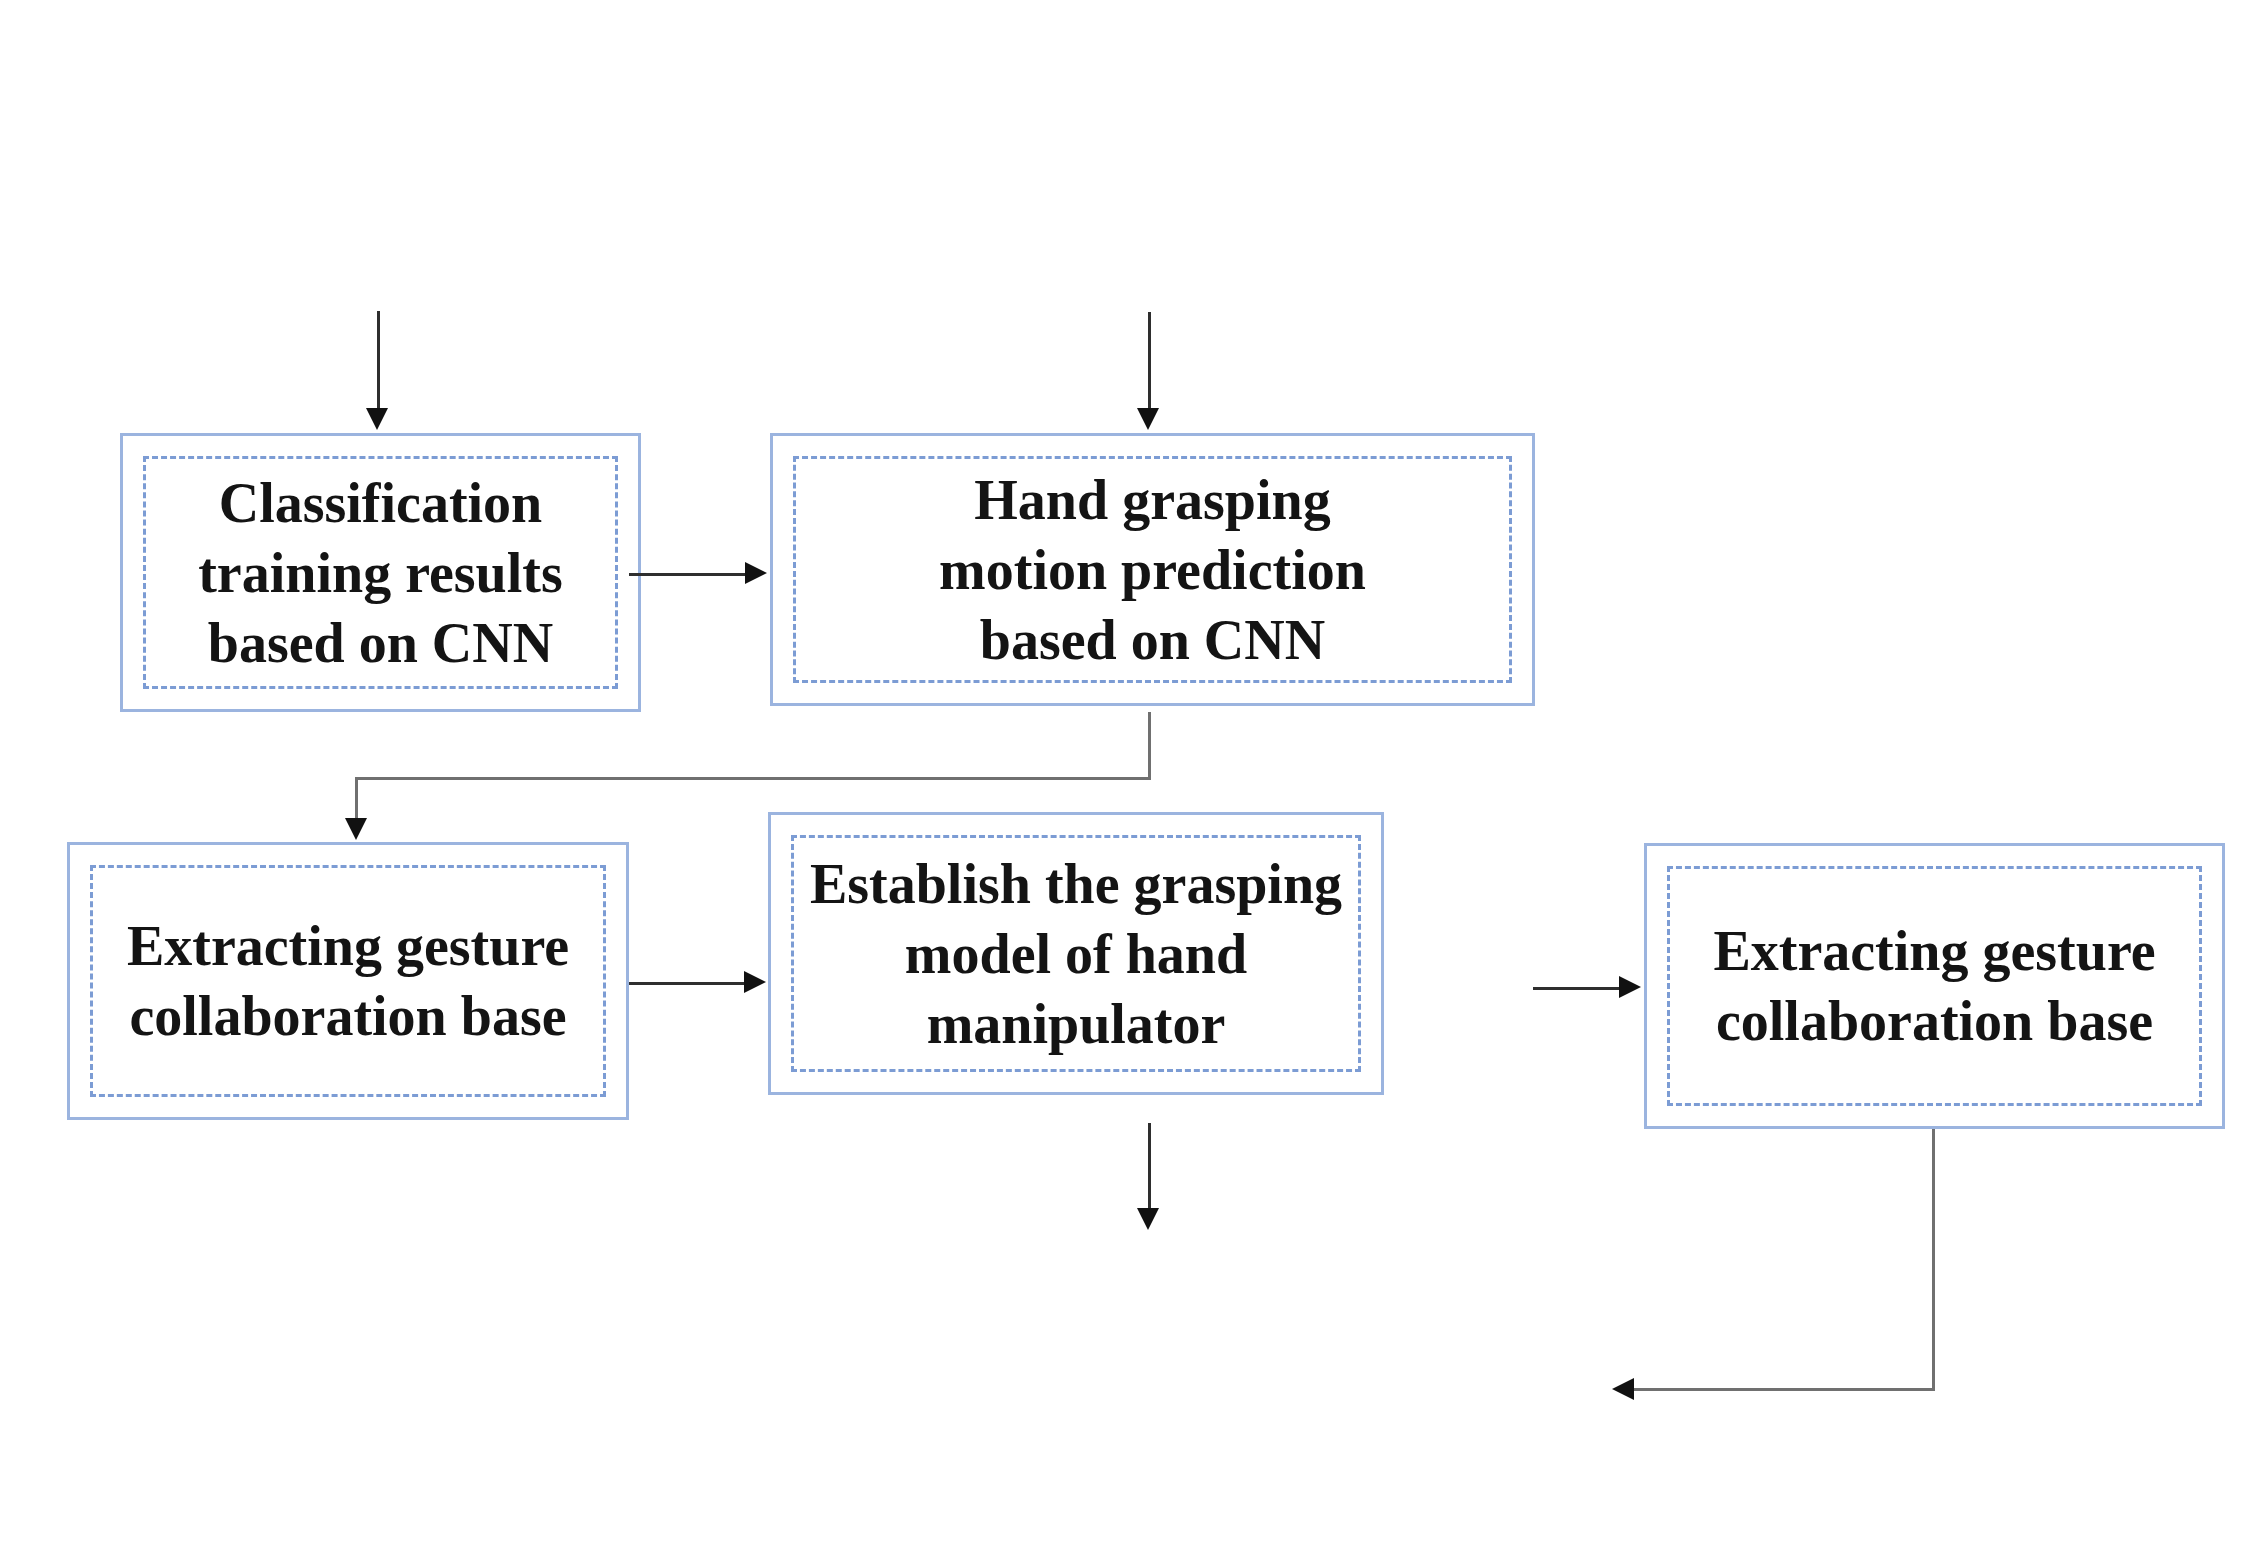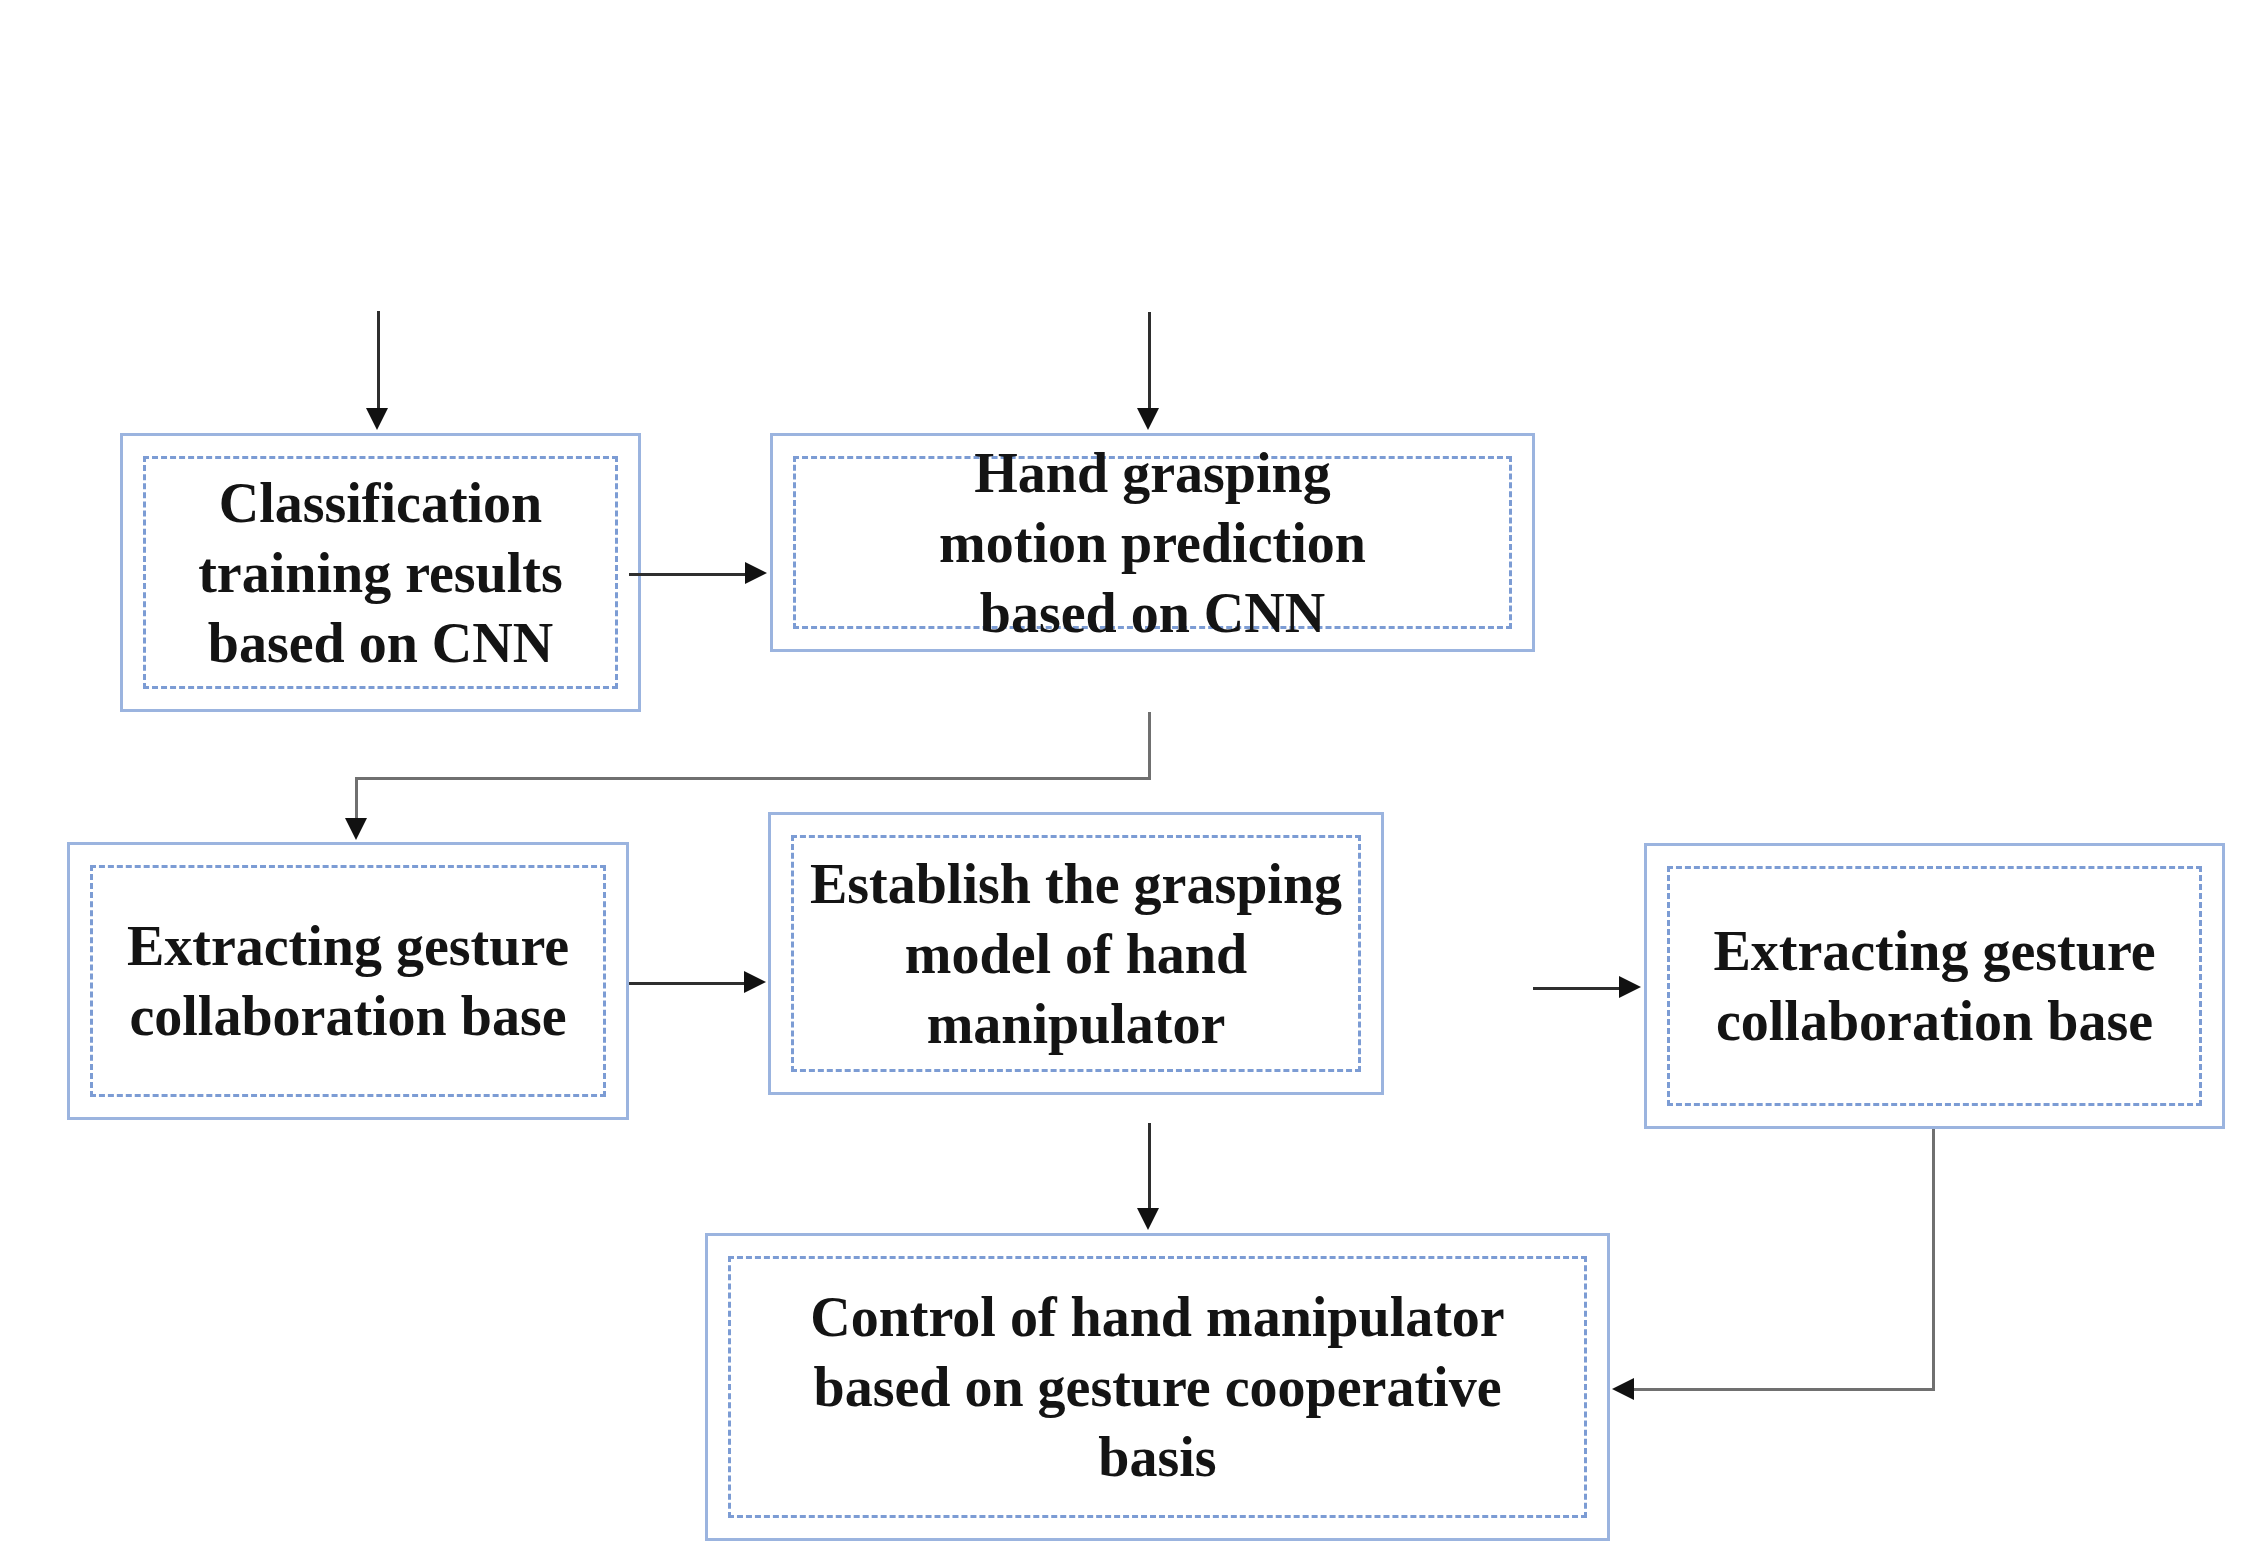--- a/index.html
+++ b/index.html
@@ -48,21 +48,21 @@
   }
   .head.left{
     border-top:11px solid transparent;
     border-bottom:11px solid transparent;
     border-right:22px solid var(--ah,#111111);
   }
   
   #b1{left:121px;top:31px;width:528px;height:280px;}
   #b2{left:766px;top:30px;width:742px;height:282px;}
   #b3{left:108px;top:433px;width:521px;height:279px;margin-left:12px;}
-  #b4{left:770px;top:433px;width:765px;height:219px;padding-left:48px;}
+  #b4{left:770px;top:433px;width:765px;height:273px;padding-left:48px;}
   #b5{left:67px;top:842px;width:562px;height:278px;}
   #b6{left:768px;top:812px;width:616px;height:283px;font-family:Liberation Serif, serif;}
   #b7{left:1644px;top:843px;width:581px;height:286px;}
   #b8{left:705px;top:1233px;width:905px;height:308px;}
 </style>
 </head>
 <body>
 
 <div class="canvas">
 
@@ -99,27 +99,20 @@
     </div>
   </div>
 
   <div class="fbox" id="b7">
     <div class="inner">
       <div class="lbl">Extracting gesture
 collaboration base</div>
     </div>
   </div>
 
-  <div class="fbox" id="b8">
-    <div class="inner">
-      <div class="lbl">Control of hand manipulator
-based on gesture cooperative
-basis</div>
-    </div>
-  </div>
 
   <div class="line" style="left:377px;top:311px;width:3px;height:100px;"></div>
   <div class="head down" style="left:366px;top:408px;"></div>
 
   <div class="line" style="left:1148px;top:312px;width:3px;height:99px;"></div>
   <div class="head down" style="left:1137px;top:408px;"></div>
 
   <div class="line" style="left:629px;top:573px;width:120px;height:3px;"></div>
   <div class="head right" style="left:745px;top:562px;"></div>
 

